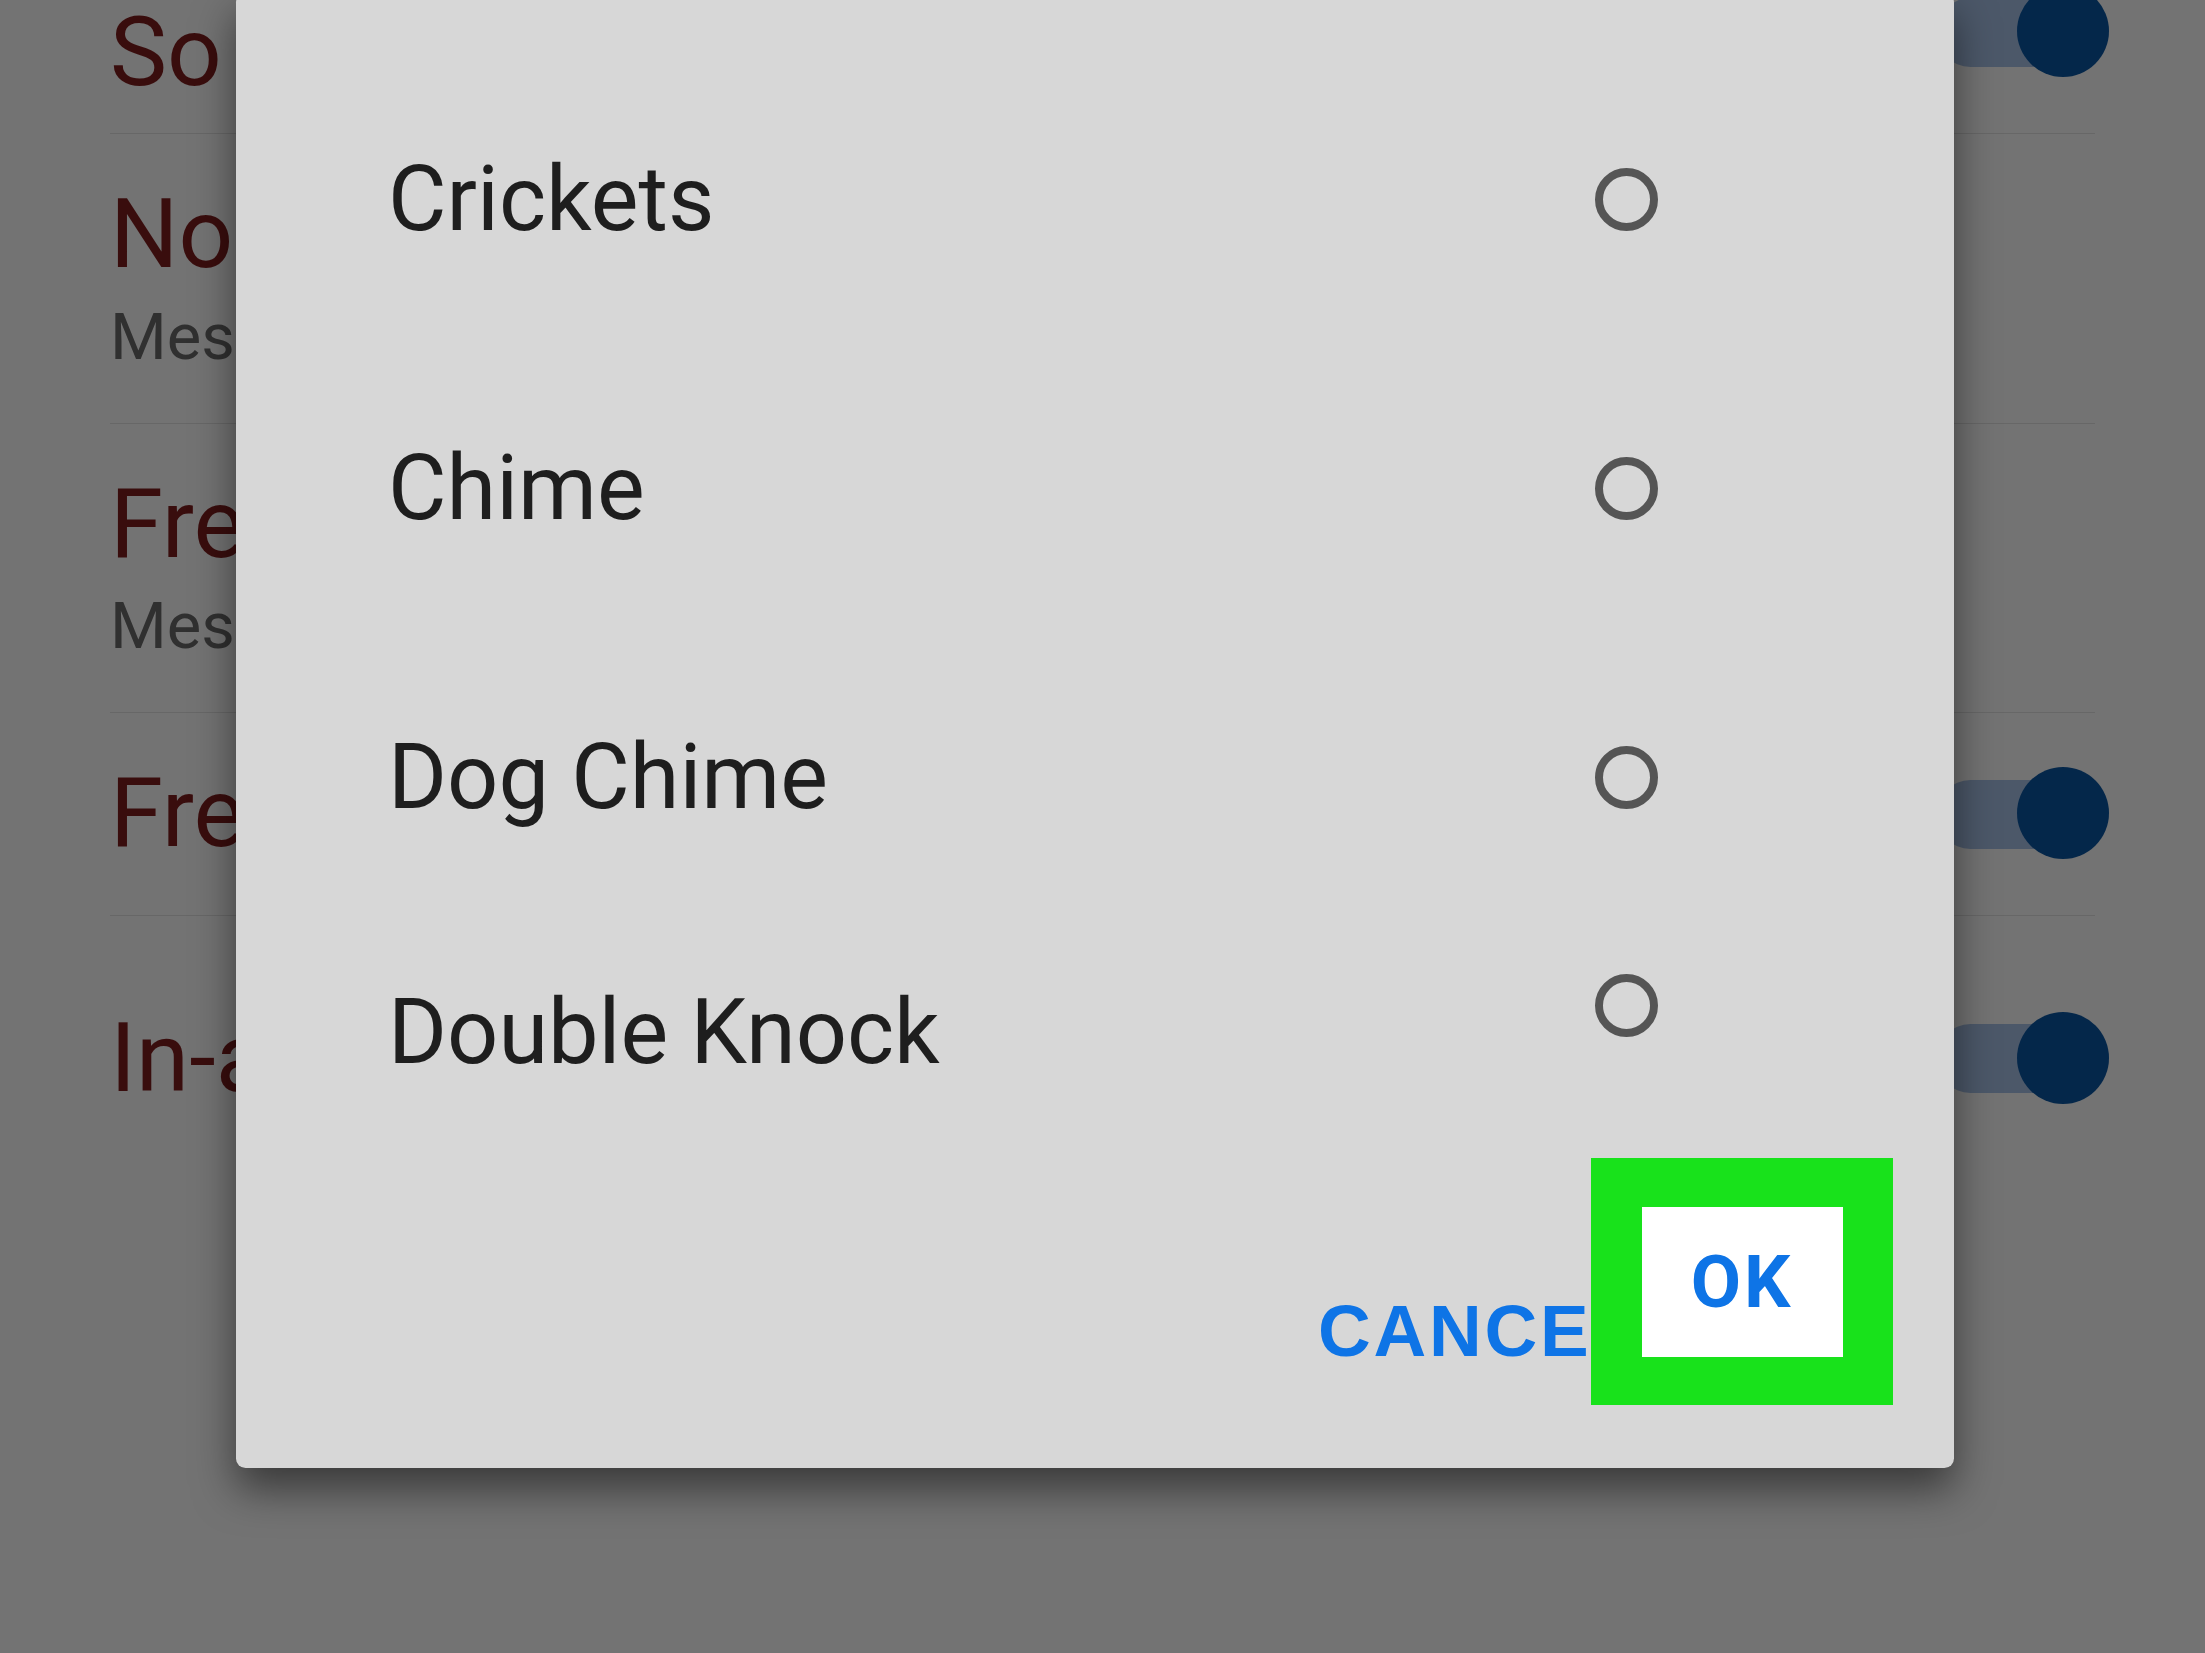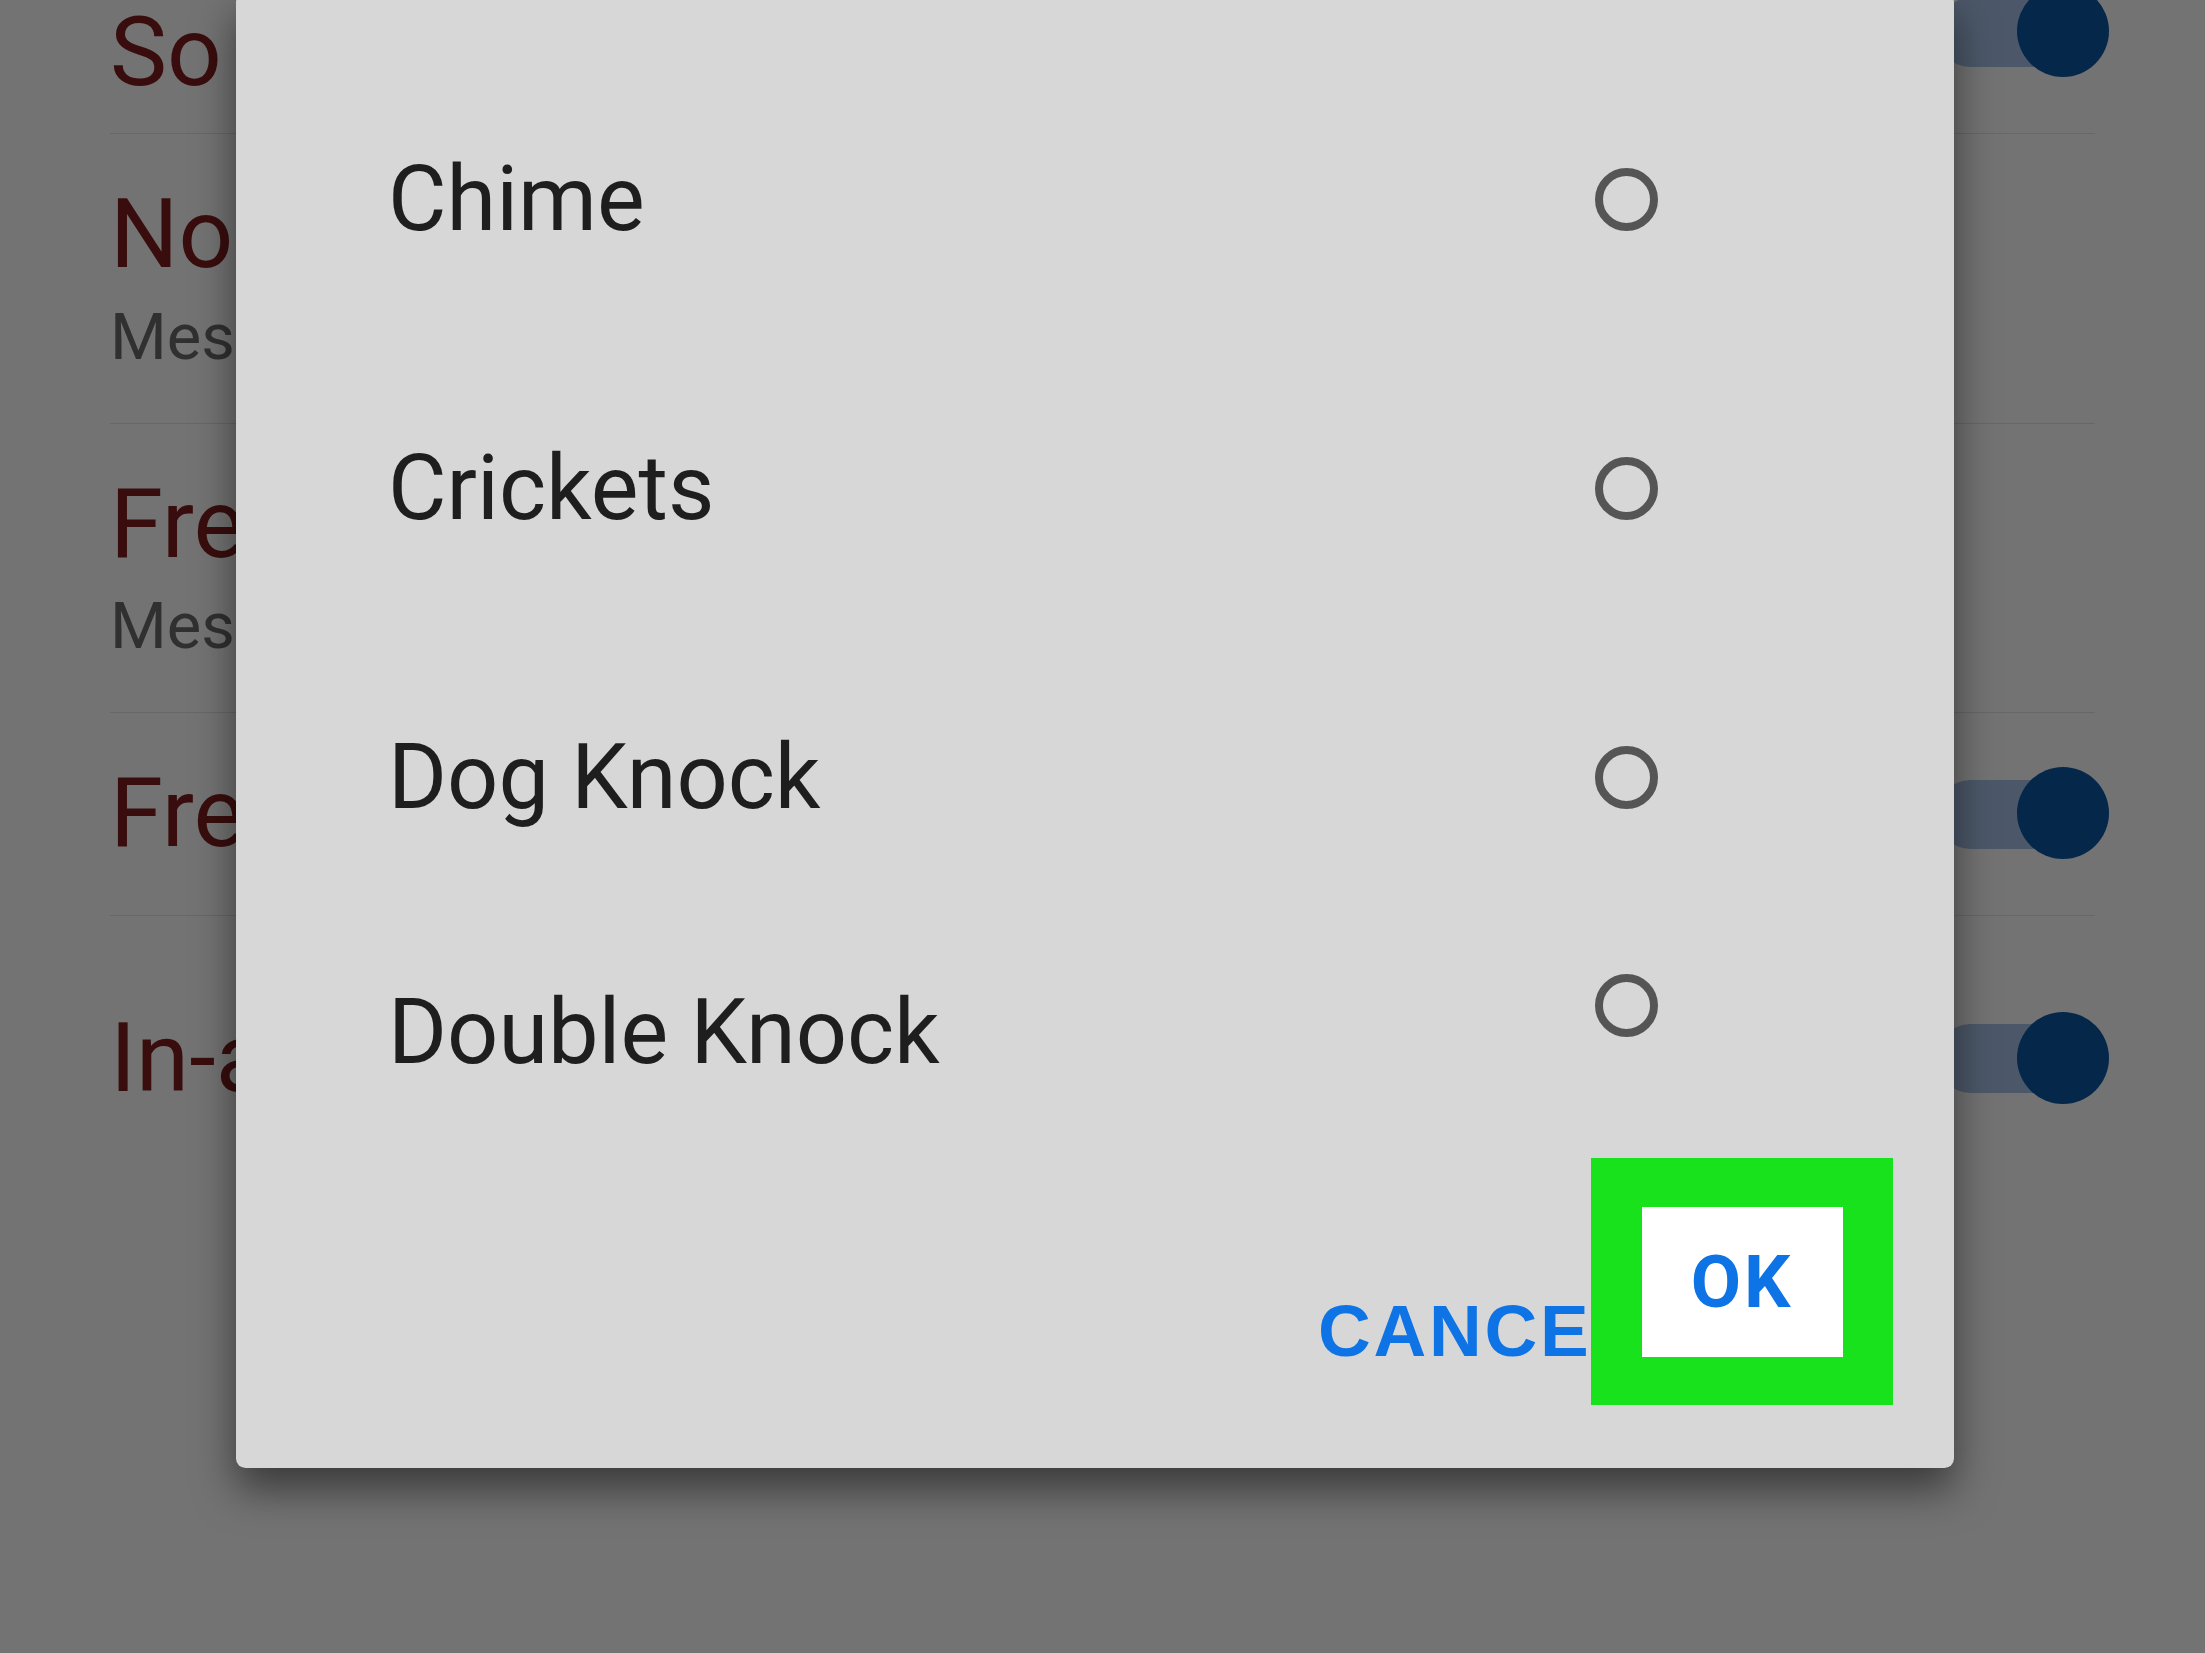--- a/index.html
+++ b/index.html
@@ -186,31 +186,31 @@
     <div class="toggle"></div>
   </div>
 </div>
 
 <div class="scrim"></div>
 
 <div class="dialog">
   <div class="options">
 
     <div class="option-row">
+      <span class="option-label">Crickets</span>
+      <span class="radio"></span>
+    </div>
+
+    <div class="option-row">
       <span class="option-label">Chime</span>
       <span class="radio"></span>
     </div>
 
     <div class="option-row">
-      <span class="option-label">Crickets</span>
-      <span class="radio"></span>
-    </div>
-
-    <div class="option-row">
-      <span class="option-label">Dog Knock</span>
+      <span class="option-label">Dog Chime</span>
       <span class="radio"></span>
     </div>
 
     <div class="option-row last">
       <span class="option-label">Double Knock</span>
       <span class="radio"></span>
     </div>
 
   </div>
 

